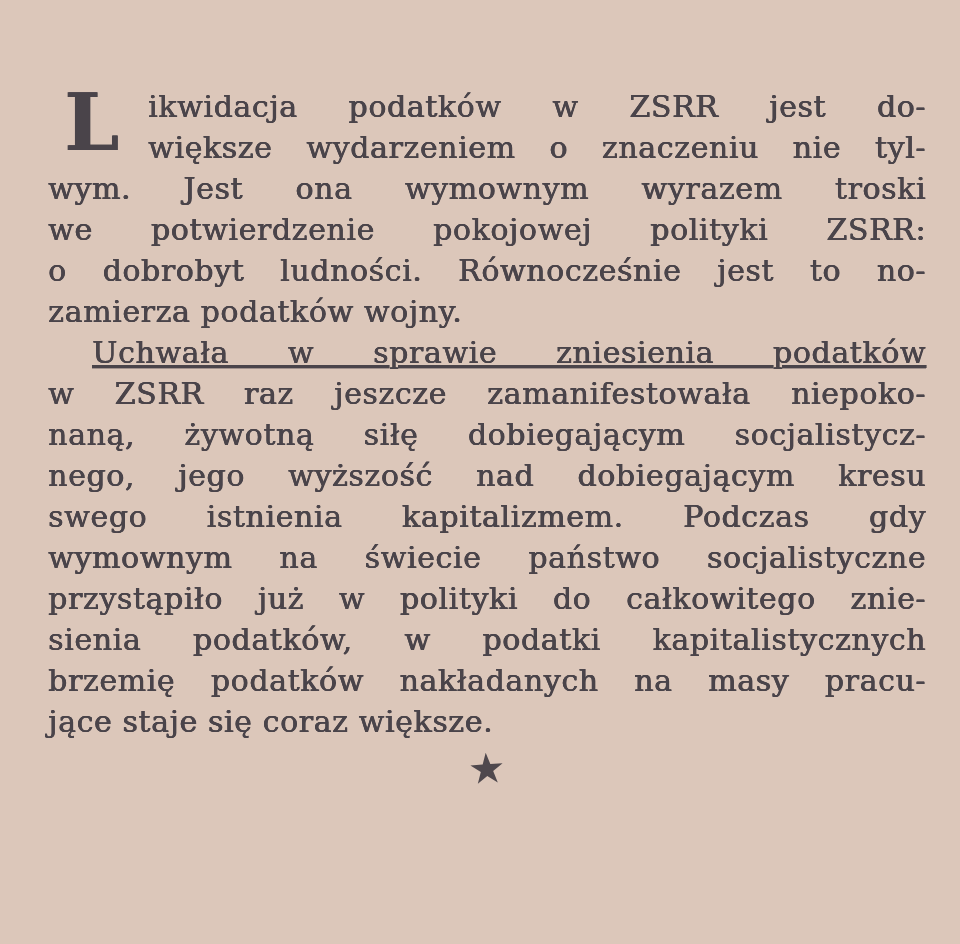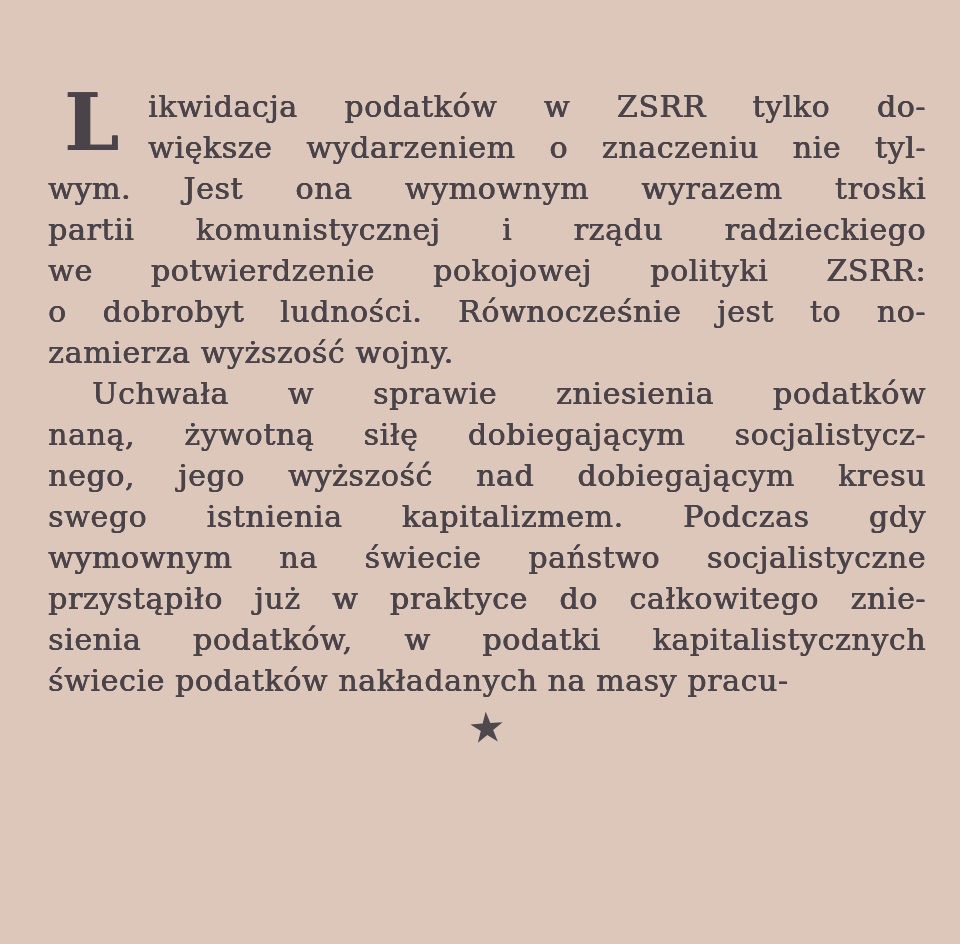--- a/index.html
+++ b/index.html
@@ -64,21 +64,21 @@
 
   
   .jlast-left > .line:last-child {
     text-align-last: left;
   }
 
   
   .head > .line { padding-left: 100px; }
 
   
-  .indent-first > .line:first-child { text-indent: 44px; }
+  .indent-first > .line:first-child { text-indent: 44px; text-decoration: underline; }
 
   .dropcap {
     position: absolute;
     left: 16px;
     top: 1px;
     font-size: 78px;
     line-height: 72px;
     font-weight: bold;
     letter-spacing: 0;
     text-shadow: 0.8px 0 0 currentColor;
@@ -100,41 +100,42 @@
 </style>
 </head>
 <body>
 
 <div class="page">
   <div class="text-block">
 
     <div class="para">
       <span class="dropcap">L</span>
       <div class="head">
-          <div class="line">ikwidacja podatków w ZSRR tylko do-</div>
+          <div class="line">ikwidacja podatków w ZSRR jest do-</div>
           <div class="line">większe wydarzeniem o znaczeniu nie tyl-</div>
         </div>
       <div class="body jlast-left">
           <div class="line">wym. Jest ona wymownym wyrazem troski</div>
-          <div class="line">partii komunistycznej i rządu radzieckiego</div>
           <div class="line">we potwierdzenie pokojowej polityki ZSRR:</div>
           <div class="line">o dobrobyt ludności. Równocześnie jest to no-</div>
-          <div class="line">zamierza wyższość wojny.</div>
+          <div class="line">zamierza podatków wojny.</div>
         </div>
     </div>
 
     <div class="para jlast-left indent-first">
         <div class="line">Uchwała w sprawie zniesienia podatków</div>
+        <div class="line">w ZSRR raz jeszcze zamanifestowała niepoko-</div>
         <div class="line">naną, żywotną siłę dobiegającym socjalistycz-</div>
         <div class="line">nego, jego wyższość nad dobiegającym kresu</div>
         <div class="line">swego istnienia kapitalizmem. Podczas gdy</div>
         <div class="line">wymownym na świecie państwo socjalistyczne</div>
-        <div class="line">przystąpiło już w praktyce do całkowitego znie-</div>
+        <div class="line">przystąpiło już w polityki do całkowitego znie-</div>
         <div class="line">sienia podatków, w podatki kapitalistycznych</div>
-        <div class="line">świecie podatków nakładanych na masy pracu-</div>
+        <div class="line">brzemię podatków nakładanych na masy pracu-</div>
+        <div class="line">jące staje się coraz większe.</div>
       </div>
 
     <div class="star-divider">
       <span class="star">★</span>
     </div>
 
   </div>
 </div>
 
 </body></html>

